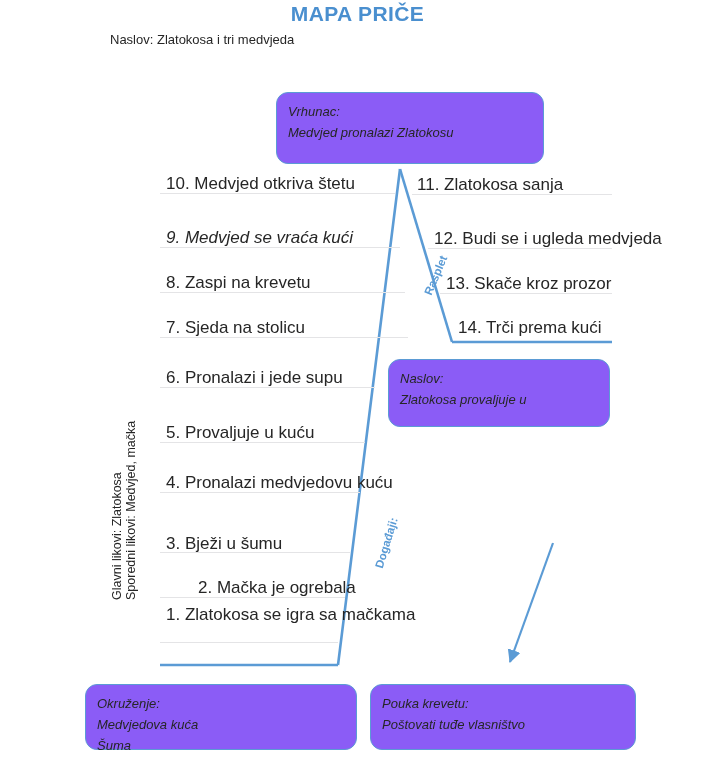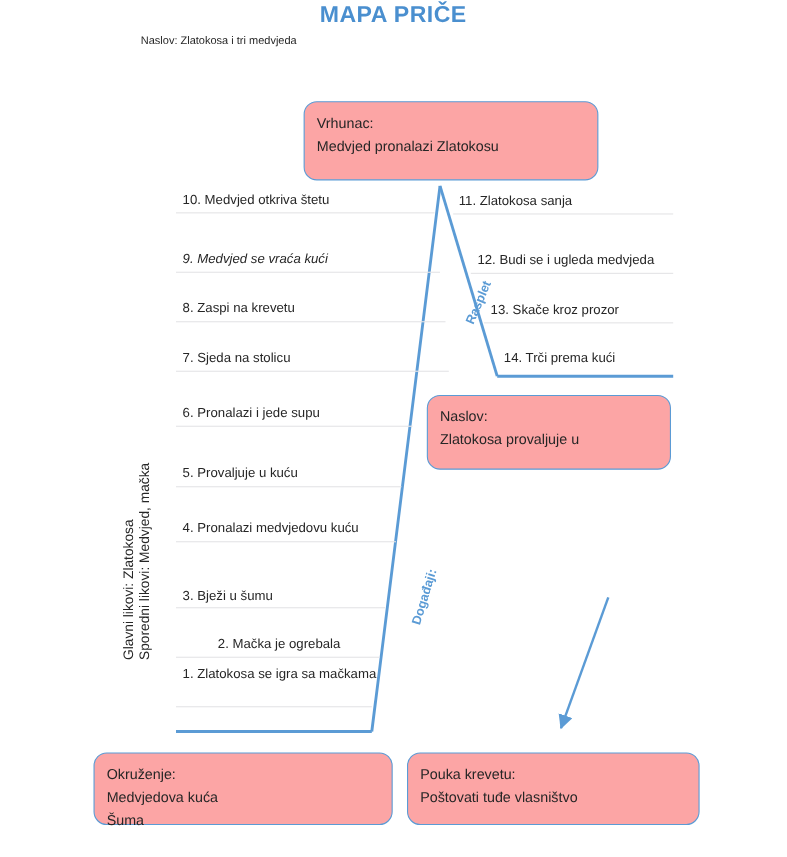--- a/index.html
+++ b/index.html
@@ -25,47 +25,48 @@
     width: 715px;
     text-align: center;
     font-size: 21px;
     font-weight: bold;
     color: #4a8fcf;
     letter-spacing: 0.4px;
   }
   .subtitle {
     position: absolute;
     top: 32px;
-    left: 128px;
-    font-size: 10px;
+    left: 110px;
+    font-size: 13px;
     color: #262626;
   }
   
   .box {
     position: absolute;
     box-sizing: border-box;
     border: 1.6px solid #5b9bd5;
     border-radius: 12px;
-    background: #fca5a5;
+    background: #8b5cf6;
     padding: 8px 11px 6px 11px;
     font-size: 13px;
     line-height: 1.62;
     color: #262626;
+    font-style: italic;
   }
   .box div { white-space: nowrap; }
   #box-vrhunac { left: 276px; top: 92px;  width: 268px; height: 72px; }
   #box-problem { left: 388px; top: 359px; width: 222px; height: 68px; }
   #box-rjesenje{ left: 388px; top: 424px; width: 222px; height: 68px; }
   #box-okruzenje{left: 85px;  top: 684px; width: 272px; height: 66px; }
   #box-pouka   { left: 370px; top: 684px; width: 266px; height: 66px; }
 
   
   .evt {
     position: absolute;
-    font-size: 12px;
+    font-size: 17px;
     color: #262626;
     white-space: nowrap;
     padding-bottom: 3px;
   }
   .rule {
     position: absolute;
     height: 1px;
     background: #e4e4e6;
   }
   

